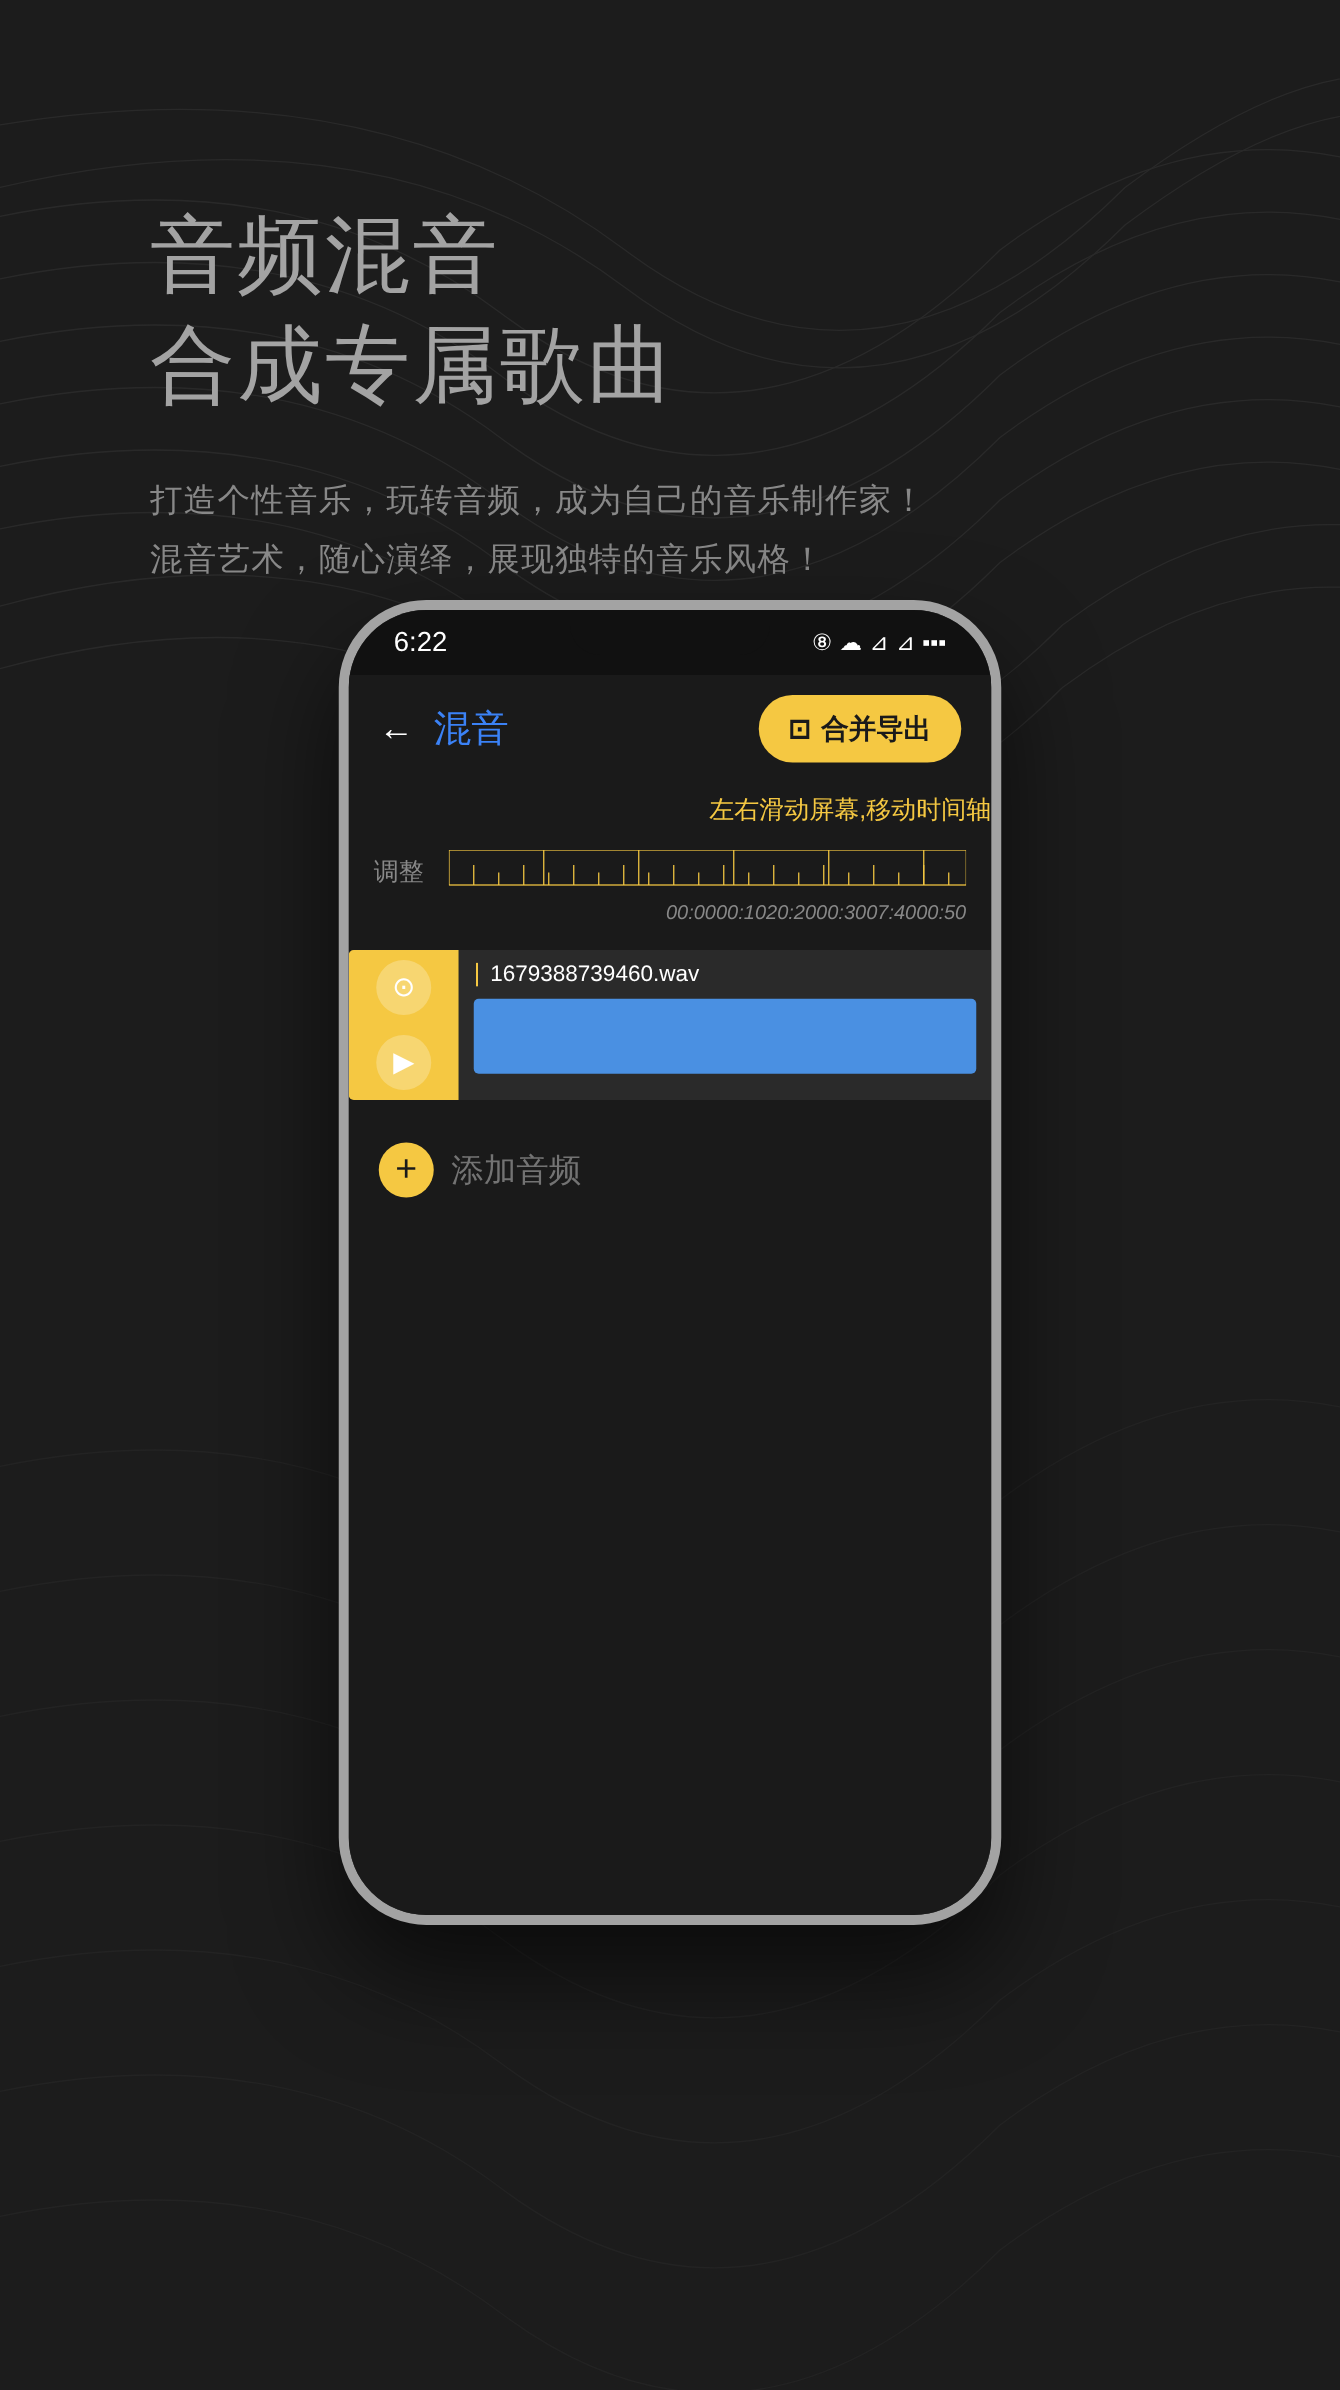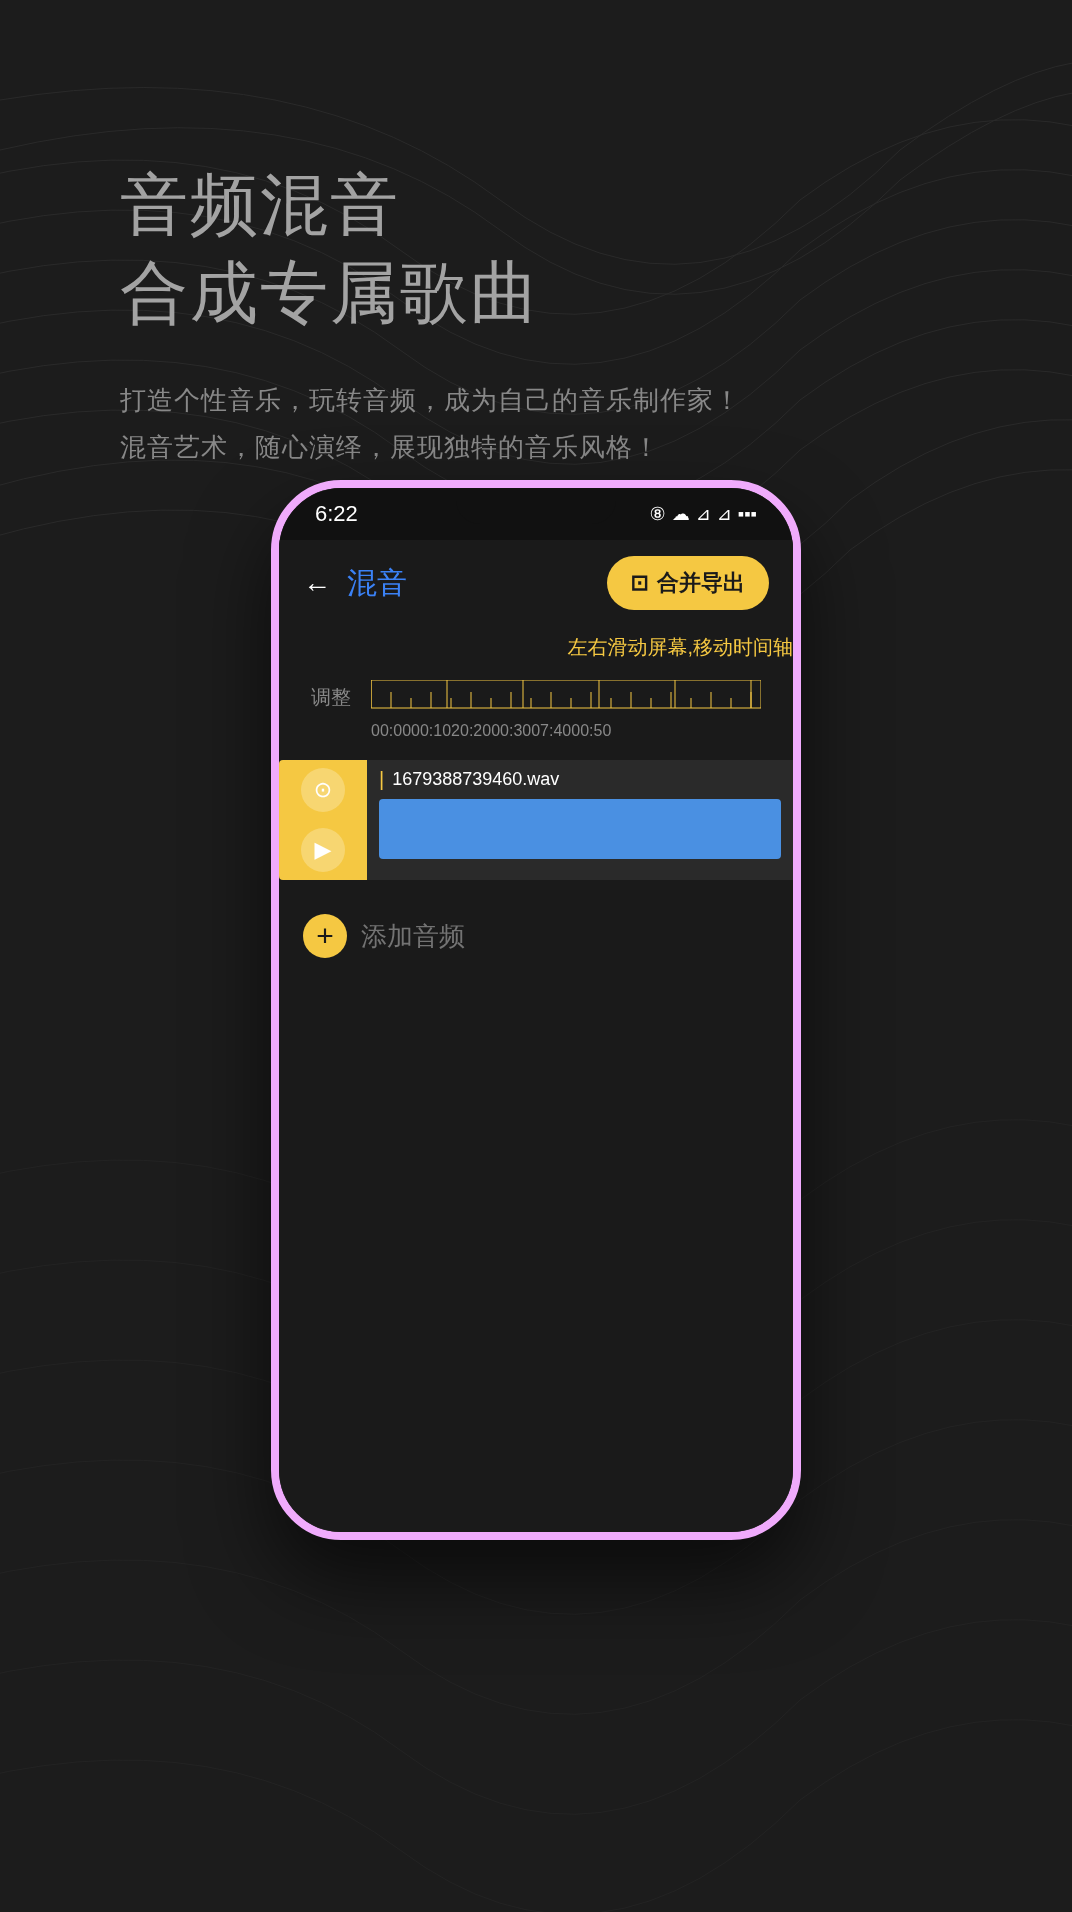--- a/index.html
+++ b/index.html
@@ -57,21 +57,21 @@
       left: 50%;
       transform: translateX(-50%);
       z-index: 2;
     }
 
     .phone {
       width: 530px;
       height: 1060px;
       background: #111111;
       border-radius: 70px;
-      border: 8px solid #f0abfc;
+      border: 8px solid #a3a3a3;
       position: relative;
       overflow: hidden;
       box-shadow: 0 40px 80px rgba(0,0,0,0.6), inset 0 0 0 2px #444444;
     }
 
     
     .phone-status-bar {
       width: 100%;
       height: 52px;
       background: #111111;
@@ -153,21 +153,21 @@
     .timeline-hint {
       text-align: right;
       font-size: 20px;
       color: #f5c842;
       margin-bottom: 8px;
     }
 
     .ruler-container {
       display: flex;
       align-items: flex-start;
-      padding: 0 32px;
+      padding: 0 20px;
       margin-top: 19px;
     }
 
     .adjust-label {
       font-size: 20px;
       color: #888888;
       width: 60px;
       flex-shrink: 0;
       padding-top: 4px;
     }
@@ -178,22 +178,23 @@
     }
 
     .ruler {
       width: 100%;
       height: 40px;
       position: relative;
     }
 
     .ruler-labels {
       display: flex;
-      justify-content: flex-start;
+      justify-content: flex-end;
       padding: 2px 0;
+      font-style: italic;
     }
 
     .ruler-label {
       font-size: 16px;
       color: #888888;
     }
 
     
     .track-list {
       padding: 10px 0;

